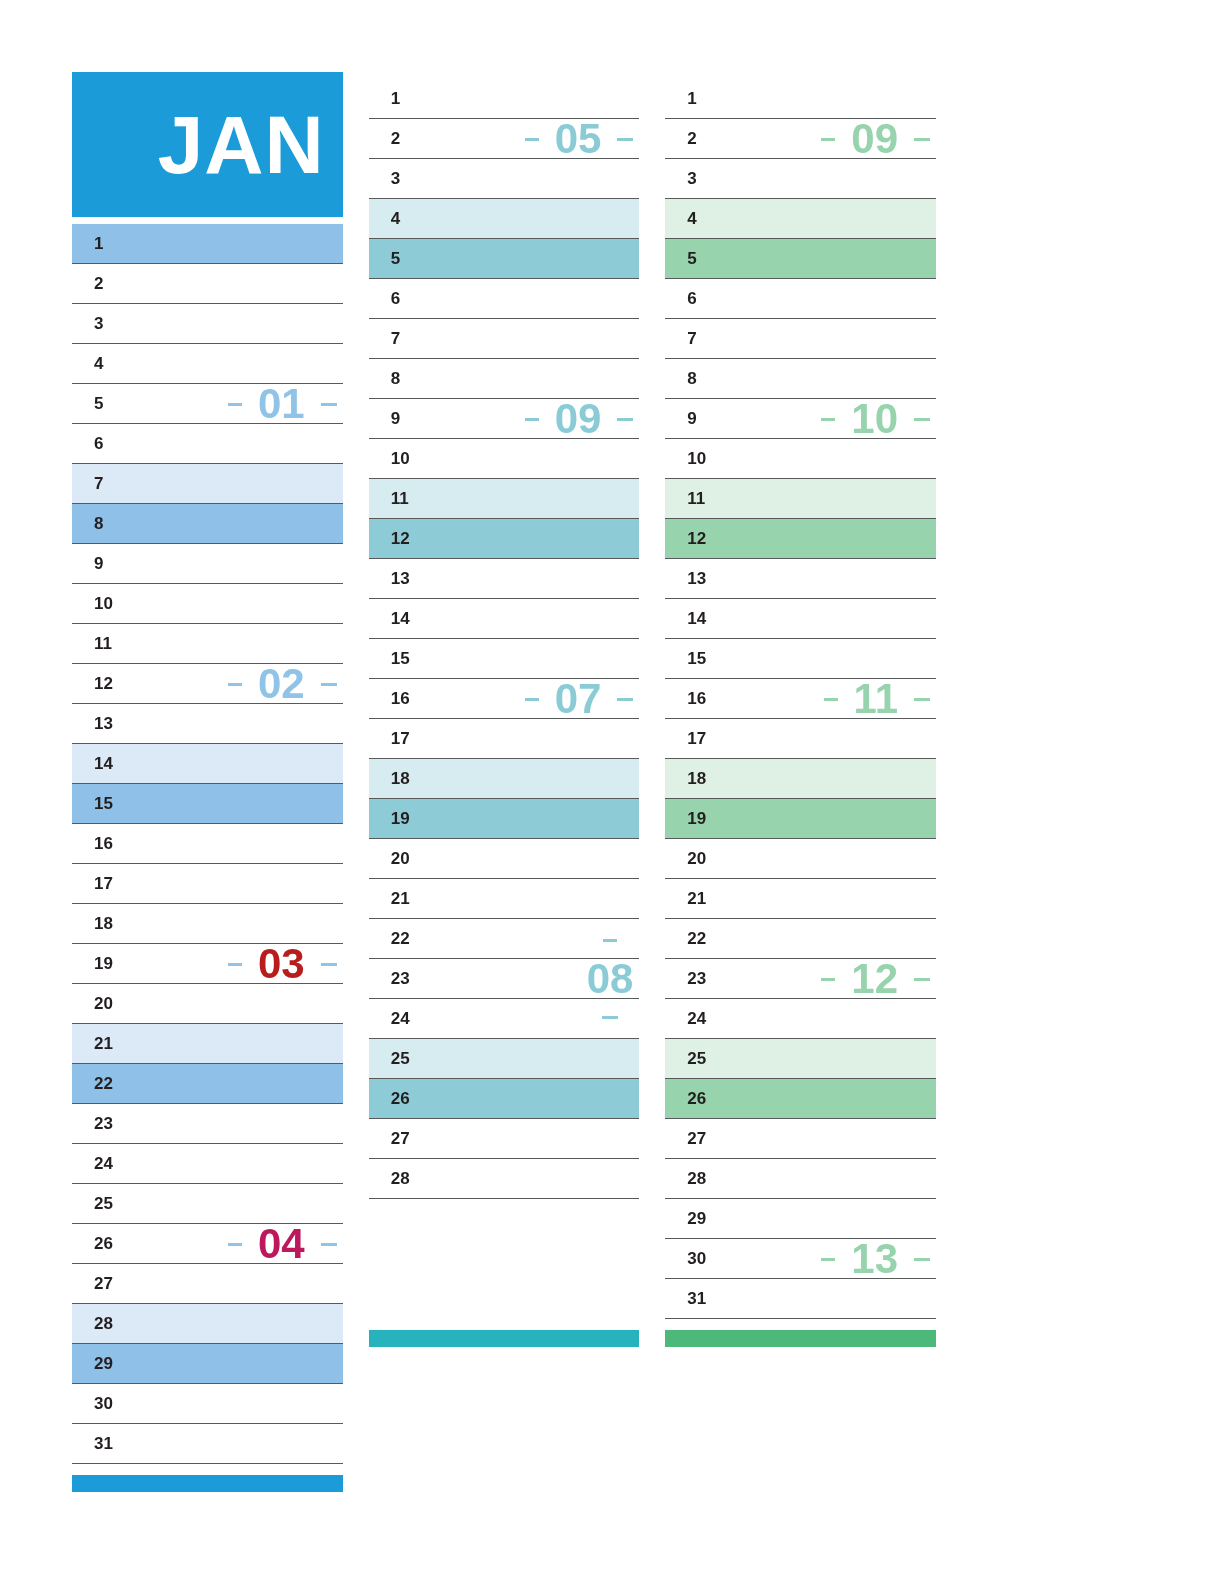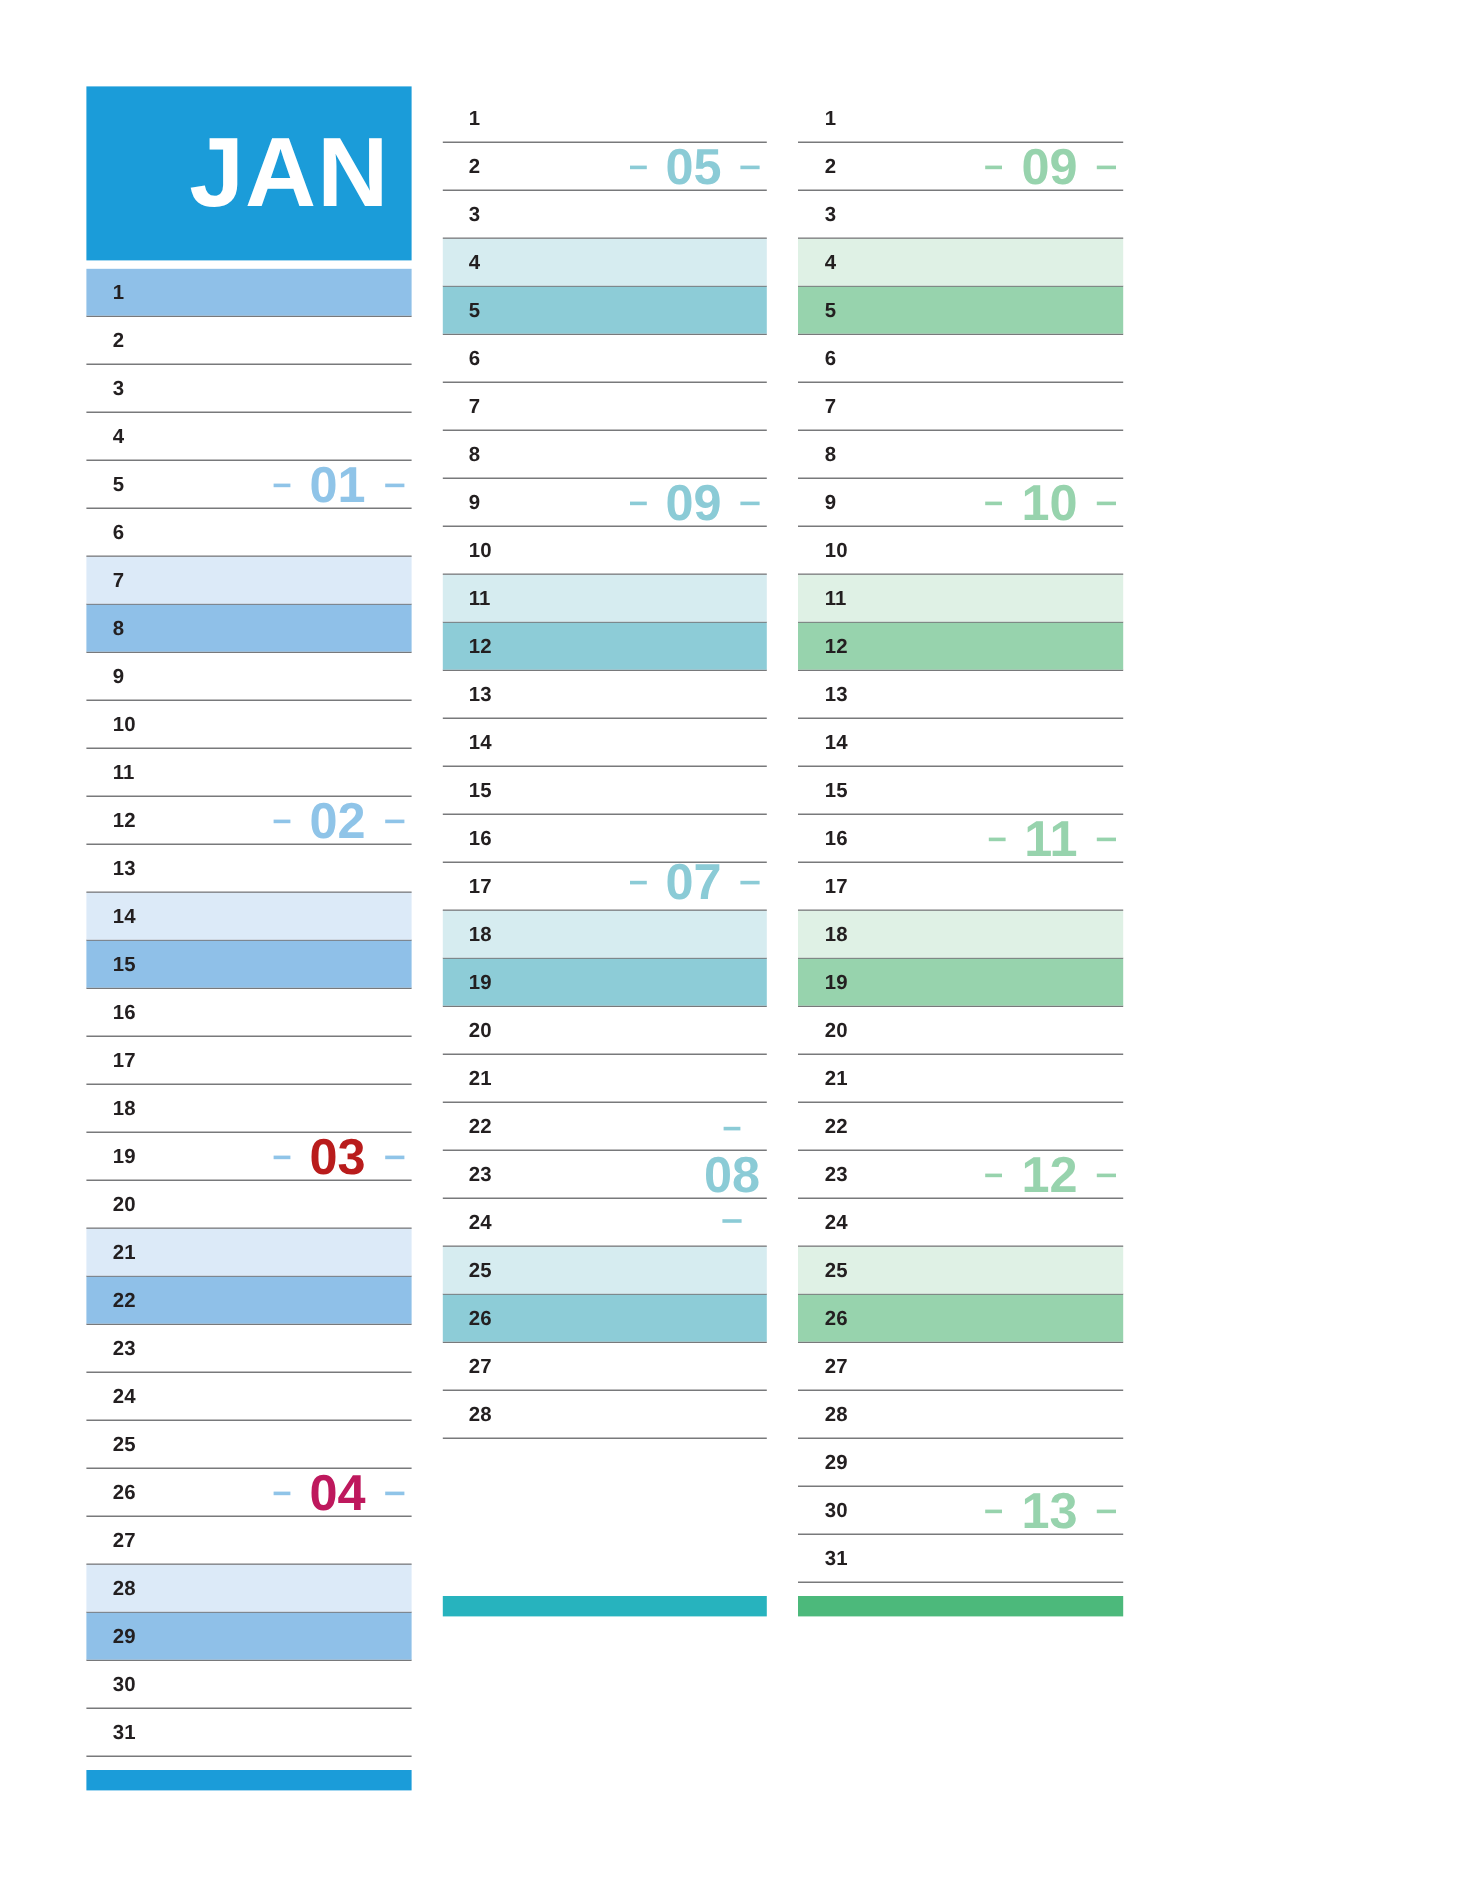--- a/index.html
+++ b/index.html
@@ -348,21 +348,21 @@
             <div class="week-mark" style="top: 60px;">
               <span class="week-dash left" style="background: rgb(139, 203, 214);"></span>
               <span class="week-num" style="color: rgb(139, 203, 214);">05</span>
               <span class="week-dash" style="background: rgb(139, 203, 214);"></span>
             </div>
             <div class="week-mark" style="top: 340px;">
               <span class="week-dash left" style="background: rgb(139, 203, 214);"></span>
               <span class="week-num" style="color: rgb(139, 203, 214);">09</span>
               <span class="week-dash" style="background: rgb(139, 203, 214);"></span>
             </div>
-            <div class="week-mark" style="top: 620px; margin-top: 36px;">
+            <div class="week-mark" style="top: 620px;">
               <span class="week-dash left" style="background: rgb(139, 203, 214);"></span>
               <span class="week-num" style="color: rgb(139, 203, 214);">07</span>
               <span class="week-dash" style="background: rgb(139, 203, 214);"></span>
             </div>
             <div class="week-mark" style="top: 900px; flex-direction: column;">
               <span class="week-dash left" style="background: rgb(139, 203, 214);"></span>
               <span class="week-num" style="color: rgb(139, 203, 214);">08</span>
               <span class="week-dash" style="background: rgb(139, 203, 214);"></span>
             </div>
           </div>

